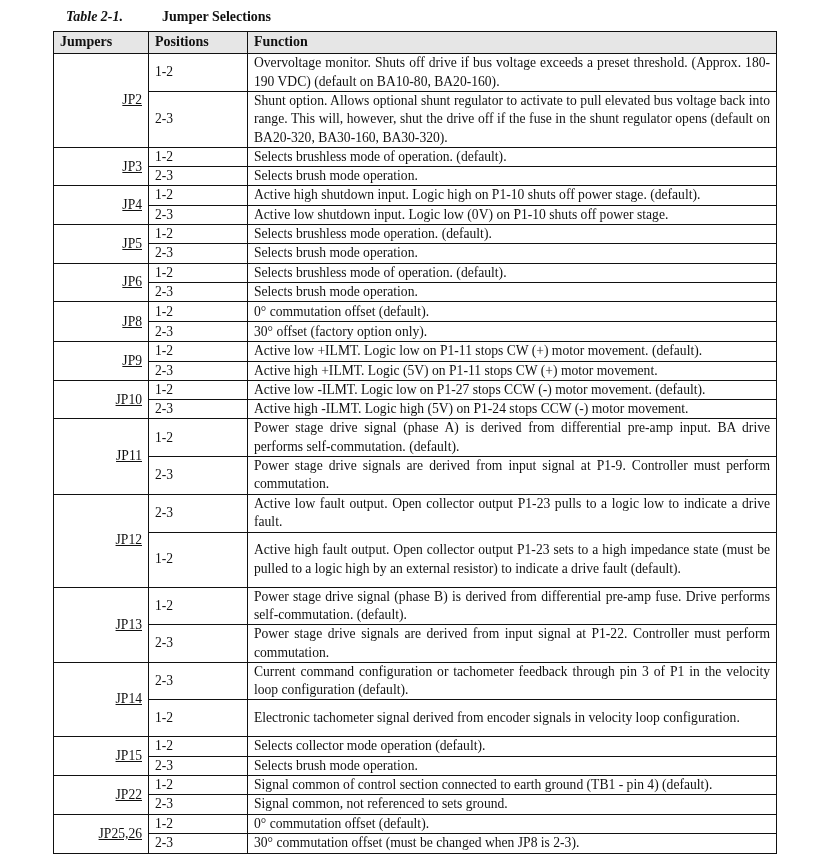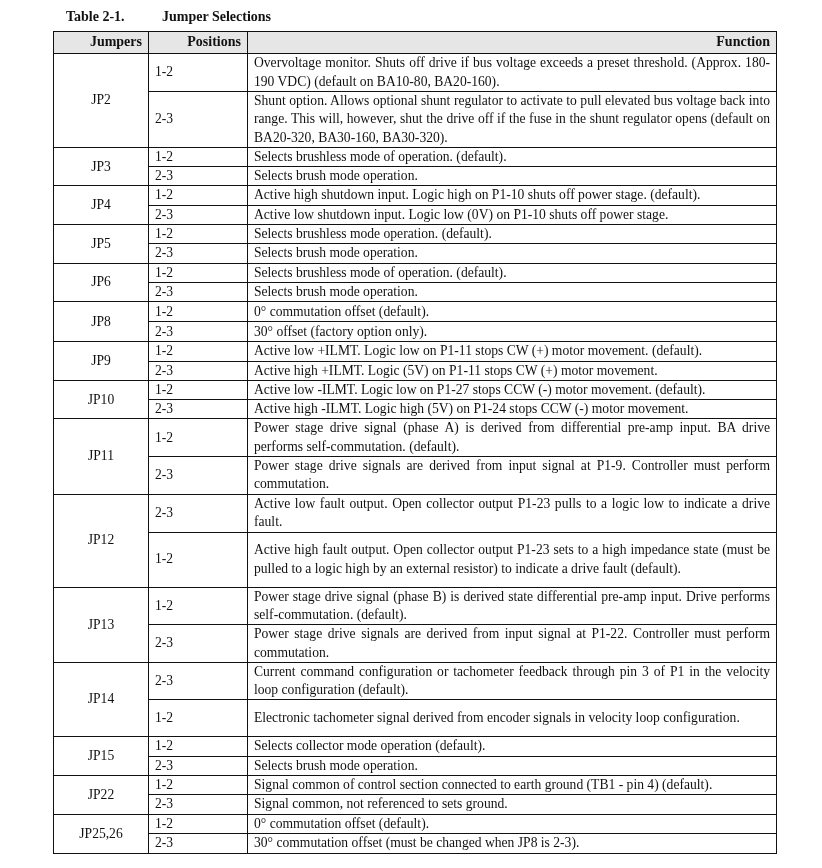--- a/index.html
+++ b/index.html
@@ -6,21 +6,21 @@
   body {
     width: 822px; height: 868px; position: relative; overflow: hidden;
     font-family: "Liberation Serif", "DejaVu Serif", serif;
     color: #111;
   }
   .caption {
     position: absolute; left: 66px; top: 8px;
     font-weight: bold; font-size: 14px; line-height: 18px;
     white-space: nowrap;
   }
-  .caption .num { display: inline-block; width: 96px; }
+  .caption .num { display: inline-block; width: 96px; font-style: italic; }
   table {
     position: absolute; left: 53px; top: 31px;
     width: 723px;
     border-collapse: collapse;
     table-layout: fixed;
     font-size: 13.6px;
     line-height: 18.3px;
   }
   col.c1 { width: 95px; }
   col.c2 { width: 99px; }
@@ -28,23 +28,23 @@
   th, td {
     border: 1.3px solid #111;
     padding: 0 6px;
     vertical-align: middle;
   }
   th {
     background: #e6e6e6;
     font-weight: bold;
     font-size: 14px;
     height: 21px;
-    text-align: right;
-  }
-  td.jumper { text-align: center; }
+    text-align: left;
+  }
+  td.jumper { text-align: right; text-decoration: underline; }
   td.pos { }
   td.func {
     text-align: justify;
     text-align-last: left;
     padding: 0 6px 0 6px;
     margin-left: 16px;
   }
 </style>
 </head>
 <body>
@@ -153,21 +153,21 @@
         <td class="pos" style="height: 37px;">2-3</td>
         <td class="func">Active low fault output. Open collector output P1-23 pulls to a logic low to indicate a drive fault.</td>
       </tr>
       <tr>
         <td class="pos" style="height: 54px;">1-2</td>
         <td class="func">Active high fault output. Open collector output P1-23 sets to a high impedance state (must be pulled to a logic high by an external resistor) to indicate a drive fault (default).</td>
       </tr>
       <tr>
         <td class="jumper" rowspan="2">JP13</td>
         <td class="pos" style="height: 36px;">1-2</td>
-        <td class="func">Power stage drive signal (phase B) is derived state differential pre-amp input. Drive performs self-commutation. (default).</td>
+        <td class="func">Power stage drive signal (phase B) is derived from differential pre-amp fuse. Drive performs self-commutation. (default).</td>
       </tr>
       <tr>
         <td class="pos" style="height: 36px;">2-3</td>
         <td class="func">Power stage drive signals are derived from input signal at P1-22. Controller must perform commutation.</td>
       </tr>
       <tr>
         <td class="jumper" rowspan="2">JP14</td>
         <td class="pos" style="height: 36px;">2-3</td>
         <td class="func">Current command configuration or tachometer feedback through pin 3 of P1 in the velocity loop configuration (default).</td>
       </tr>

